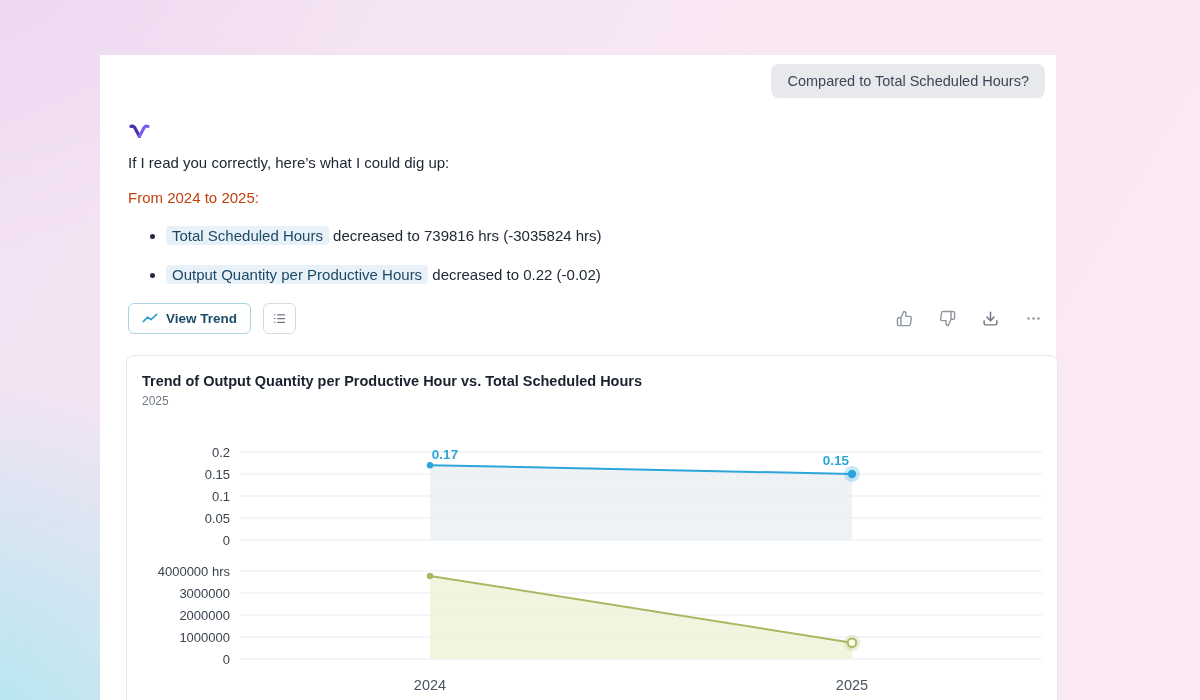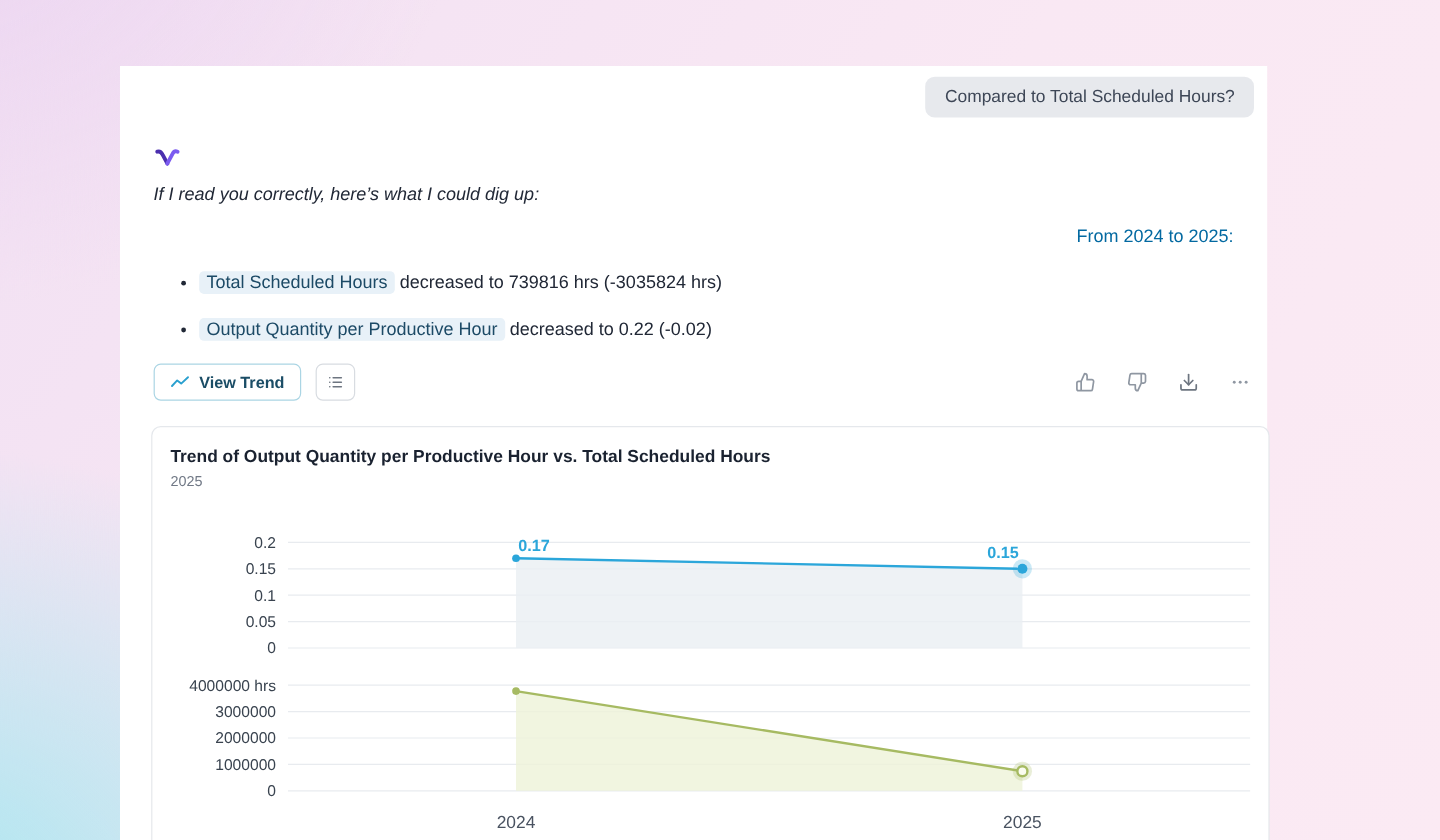--- a/index.html
+++ b/index.html
@@ -17,22 +17,22 @@
     background: #ffffff;
   }
   .chip-row { display: flex; justify-content: flex-end; margin: 9px 11px 0 0; }
   .chip {
     background: #e7e9ed; color: #3d4656;
     font-size: 14.5px; padding: 9px 16px; border-radius: 8px;
     cursor: pointer; white-space: nowrap;
   }
   .content { padding: 0 28px; }
   .logo { margin-top: 25px; height: 17px; }
-  .intro { margin-top: 13px; font-size: 15px; color: #212836; line-height: 20px; font-style: italic; }
-  .period { margin-top: 15px; font-size: 15px; color: #0369a1; line-height: 20px; text-align: right; }
+  .intro { margin-top: 13px; font-size: 15px; color: #212836; line-height: 20px; }
+  .period { margin-top: 15px; font-size: 15px; color: #c2410c; line-height: 20px; }
   ul.findings { margin-top: 2px; padding-left: 38px; }
   ul.findings li { font-size: 15px; color: #212836; line-height: 21.5px; margin-top: 17px; }
   .hl {
     background: #e8f1f8; color: #1c4a66;
     padding: 1px 6px; border-radius: 4px;
   }
   .actions-row {
     margin-top: 18px; padding: 0 12px 0 28px;
     display: flex; align-items: center; justify-content: space-between;
   }
@@ -81,21 +81,21 @@
     <div class="logo">
       <svg width="23" height="17" viewBox="0 0 23 17">
         <path d="M3 3.4c2.3-.7 3.5.5 4.5 2.5l4 7.5" stroke="#4b2fae" stroke-width="3.2" fill="none" stroke-linecap="round"></path>
         <path d="M11.4 13.4 16 4.8c.9-1.7 2.4-2.1 4-1.4" stroke="#7b5bf0" stroke-width="3.2" fill="none" stroke-linecap="round"></path>
       </svg>
     </div>
     <div class="intro">If I read you correctly, here’s what I could dig up:</div>
     <div class="period">From 2024 to 2025:</div>
     <ul class="findings">
       <li><span class="hl">Total Scheduled Hours</span><span> decreased to 739816 hrs (-3035824 hrs)</span></li>
-      <li><span class="hl">Output Quantity per Productive Hour</span><span> decreased to 0.22 (-0.02)</span></li>
+      <li><span class="hl">Output Quantity per Productive Hours</span><span> decreased to 0.22 (-0.02)</span></li>
     </ul>
   </div>
 
   <div class="actions-row">
     <div class="left-actions">
       <button class="btn-view-trend">
         <span style="display:inline-flex">
           <svg width="16" height="16" viewBox="0 0 24 24" fill="none" stroke="#2aa0cf" stroke-width="2.4" stroke-linecap="round" stroke-linejoin="round">
               <polyline points="2 16 8.5 9 13.5 13 22 5"></polyline>
             </svg>

